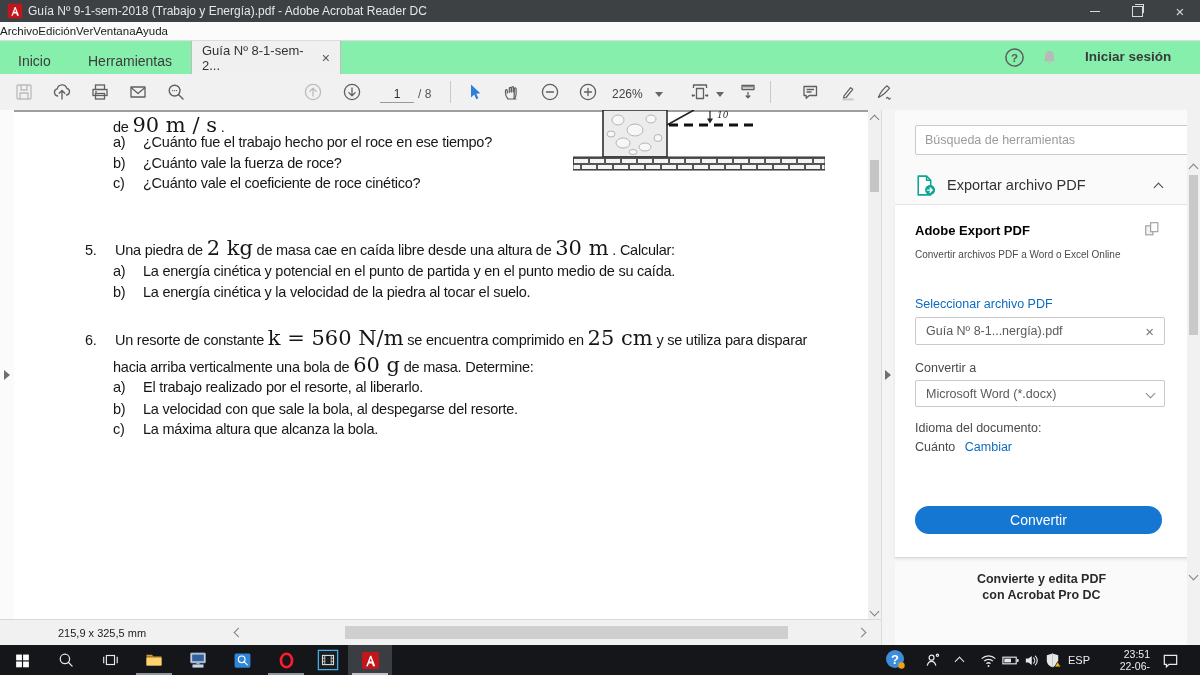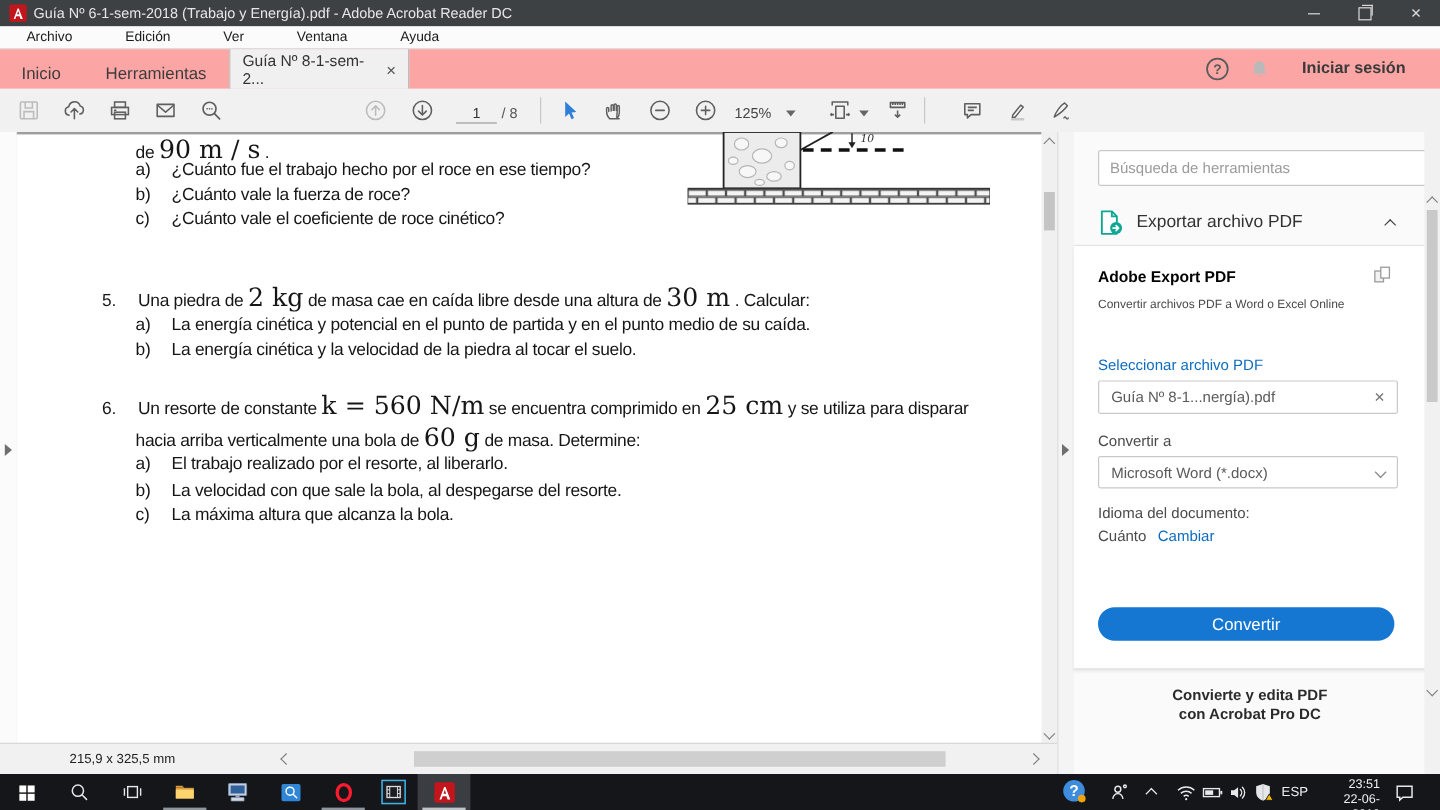--- a/index.html
+++ b/index.html
@@ -9,23 +9,23 @@
   .abs{position:absolute}
   
   .titlebar{left:0;top:0;width:1200px;height:22px;background:#3e4144;color:#e9e9e9;font-size:12px}
   .title-text{left:28px;top:4px;color:#e6e6e6}
   .winbtn{top:0;width:40px;height:22px;display:flex;align-items:center;justify-content:center;color:#d9d9d9}
   .min-glyph{width:10px;height:1px;background:#d9d9d9}
   .restore-glyph{width:9px;height:9px;border:1px solid #d9d9d9;position:relative;background:#3e4144}
   .restore-glyph:before{content:"";position:absolute;left:2px;top:-3px;width:8px;height:8px;border:1px solid #d9d9d9;border-left:none;border-bottom:none}
   
   .menubar{left:0;top:22px;width:1200px;height:18px;background:#fbfbfb;border-bottom:1px solid #dcdcdc;font-size:11.5px;color:#1a1a1a;display:flex;align-items:center}
-  .menu-item{padding:0 22px}
-  
-  .tabbar{left:0;top:41px;width:1200px;height:33px;background:#fca5a5;font-size:14px;color:#3c3c3c}
+  .menu-item{padding:0 0}
+  
+  .tabbar{left:0;top:41px;width:1200px;height:33px;background:#86efac;font-size:14px;color:#3c3c3c}
   .flat-tab{top:7px;height:26px;display:flex;align-items:center;padding:0 10px}
   .doc-tab{left:191px;top:0;width:150px;height:33px;background:#f0f0f0;border-left:1px solid #bdbdbd;border-right:1px solid #bdbdbd;display:flex;align-items:center;font-size:13px;color:#333;padding:0 10px;box-sizing:border-box}
   .doc-tab-close{margin-left:10px;color:#555;font-size:14px}
   .signin{left:1085px;top:8px;font-size:13.5px;font-weight:bold;color:#3a3a3a}
   
   .toolbar{left:0;top:74px;width:1200px;height:36px;background:#f1f1f1;border-bottom:1px solid #c9c9c9}
   .tbico{top:8px;width:20px;height:20px}
   .tb-divider{top:7px;width:1px;height:22px;background:#c8c8c8}
   .pageinput{left:380px;top:11px;width:30px;height:15px;border:none;border-bottom:1px solid #9a9a9a;background:transparent;text-align:center;font-size:12px;color:#333;font-family:"Liberation Sans",sans-serif}
   .pagetotal{left:418px;top:13px;font-size:12px;color:#555}
@@ -78,21 +78,21 @@
   .clock{font-size:10.5px;line-height:12.5px;text-align:right;color:#eee}
 </style>
 </head>
 <body>
 
 <div class="abs titlebar">
   <svg class="abs" style="left:7px;top:3px" width="16" height="16" viewBox="0 0 20 20">
     <rect x="1" y="1" width="18" height="18" rx="2" fill="#c3161c"></rect>
     <path d="M5.5,16 L9.6,5 h1.2 L15,16 h-2.4 l-1-2.8 h-3.4 l-1,2.8 z M9,11 h2.4 L10.2,7.6 z" fill="#fff"></path>
   </svg>
-  <div class="abs title-text">Guía Nº 6-1-sem-2018 (Trabajo y Energía).pdf - Adobe Acrobat Reader DC</div>
+  <div class="abs title-text">Guía Nº 9-1-sem-2018 (Trabajo y Energía).pdf - Adobe Acrobat Reader DC</div>
   <div class="abs winbtn" style="left:1075px">
       <div class="min-glyph"></div>
     </div>
   <div class="abs winbtn" style="left:1117px">
       <div class="restore-glyph"></div>
     </div>
   <div class="abs winbtn" style="left:1160px;font-size:15px">
       <span>×</span>
     </div>
 </div>
@@ -167,21 +167,21 @@
     <path d="M6,17c-1.5-1.5-2.5-3.5-2.5-6V8.5a0.9,0.9 0 0 1 1.8,0V11 M7.3,10.5V6.2a0.9,0.9 0 0 1 1.8,0V10 M9.8,10V5.5a0.9,0.9 0 0 1 1.8,0V10 M12.3,10.3V6.8a0.9,0.9 0 0 1 1.8,0V12c0,2.6-0.9,3.9-2.1,5z M6,17h8"></path>
   </svg>
   <svg class="abs tbico" style="left:540px" viewBox="0 0 20 20" fill="none" stroke="#5f5f5f" stroke-width="1.3" stroke-linecap="round">
     <circle cx="10" cy="10" r="7.6"></circle>
       <path d="M6.5,10h7"></path>
   </svg>
   <svg class="abs tbico" style="left:578px" viewBox="0 0 20 20" fill="none" stroke="#5f5f5f" stroke-width="1.3" stroke-linecap="round">
     <circle cx="10" cy="10" r="7.6"></circle>
       <path d="M6.5,10h7 M10,6.5v7"></path>
   </svg>
-  <div class="abs zoomval">125%</div>
+  <div class="abs zoomval">226%</div>
   <div class="abs dd-arrow" style="left:655px;top:18px"></div>
   <svg class="abs tbico" style="left:690px" viewBox="0 0 20 20" fill="none" stroke="#5f5f5f" stroke-width="1.3" stroke-linejoin="round">
     <path d="M3.5,6V3h13v3"></path>
       <rect x="6.5" y="6.5" width="7" height="10"></rect>
       <path d="M2.5,13.5h2.5 M3.3,12.5l-1,1 1,1 M17.5,13.5H15 M16.7,12.5l1,1-1,1"></path>
   </svg>
   <div class="abs dd-arrow" style="left:716px;top:18px"></div>
   <svg class="abs tbico" style="left:738px" viewBox="0 0 20 20" fill="none" stroke="#5f5f5f" stroke-width="1.3" stroke-linejoin="round">
     <rect x="4" y="3.5" width="12" height="4"></rect>
       <path d="M6,3.5v2 M8,3.5v2 M10,3.5v2 M12,3.5v2 M14,3.5v2 M10,10v5.5 M7.8,13.5 10,15.7l2.2-2.2"></path>

